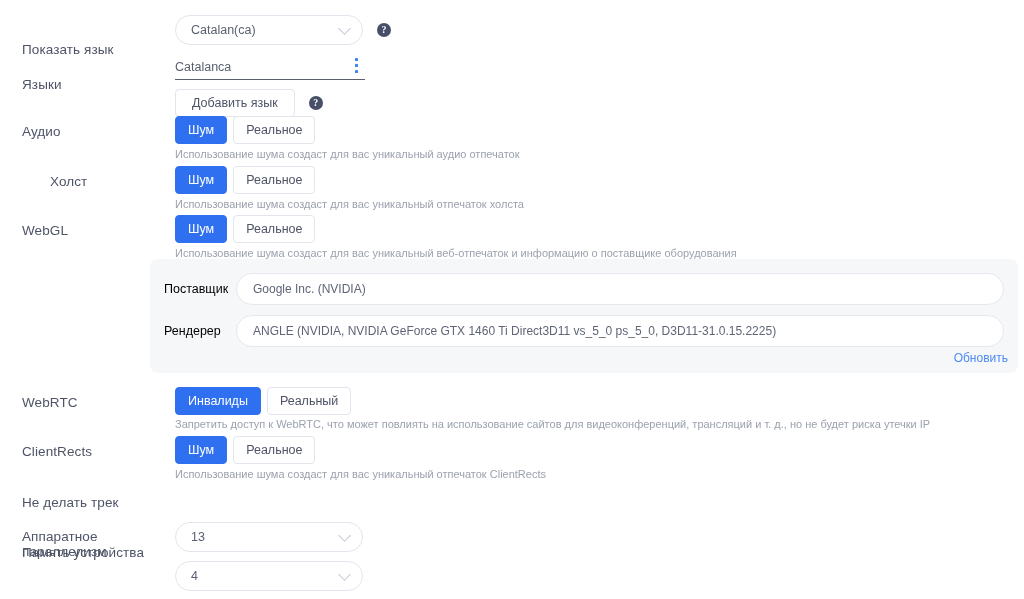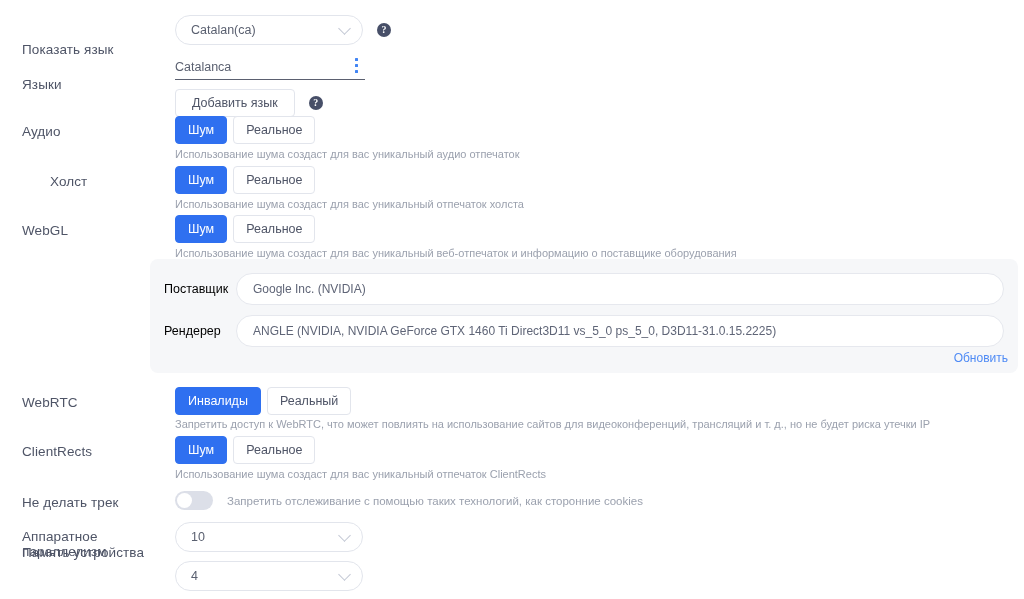--- a/index.html
+++ b/index.html
@@ -285,34 +285,28 @@
   <div class="hint" style="top:417px;">Запретить доступ к WebRTC, что может повлиять на использование сайтов для видеоконференций, трансляций и т. д., но не будет риска утечки IP</div>
 
   <div class="label" style="top:443px;">ClientRects</div>
   <div class="ctrl seg" style="top:436px;">
     <button class="active">Шум</button>
     <button>Реальное</button>
   </div>
   <div class="hint" style="top:467px;">Использование шума создаст для вас уникальный отпечаток ClientRects</div>
 
   <div class="label" style="top:494px;">Не делать трек</div>
-  <div class="ctrl inline" style="top:491px;">
-    <div class="switch">
-        <span class="knob"></span>
-      </div>
-    <span class="switch-text">Запретить отслеживание с помощью таких технологий, как сторонние cookies</span>
-  </div>
 
   <div class="label" style="top:529px; line-height:15px;">
     <span>Аппаратное</span><br>
     <span>параллелизм</span>
   </div>
   <div class="ctrl" style="top:522px;">
     <div class="select">
-      <span>10</span>
+      <span>13</span>
       <span class="chev"></span>
     </div>
   </div>
 
   <div class="label" style="top:544px;">Память устройства</div>
   <div class="ctrl" style="top:561px;">
     <div class="select">
       <span>4</span>
       <span class="chev"></span>
     </div>

